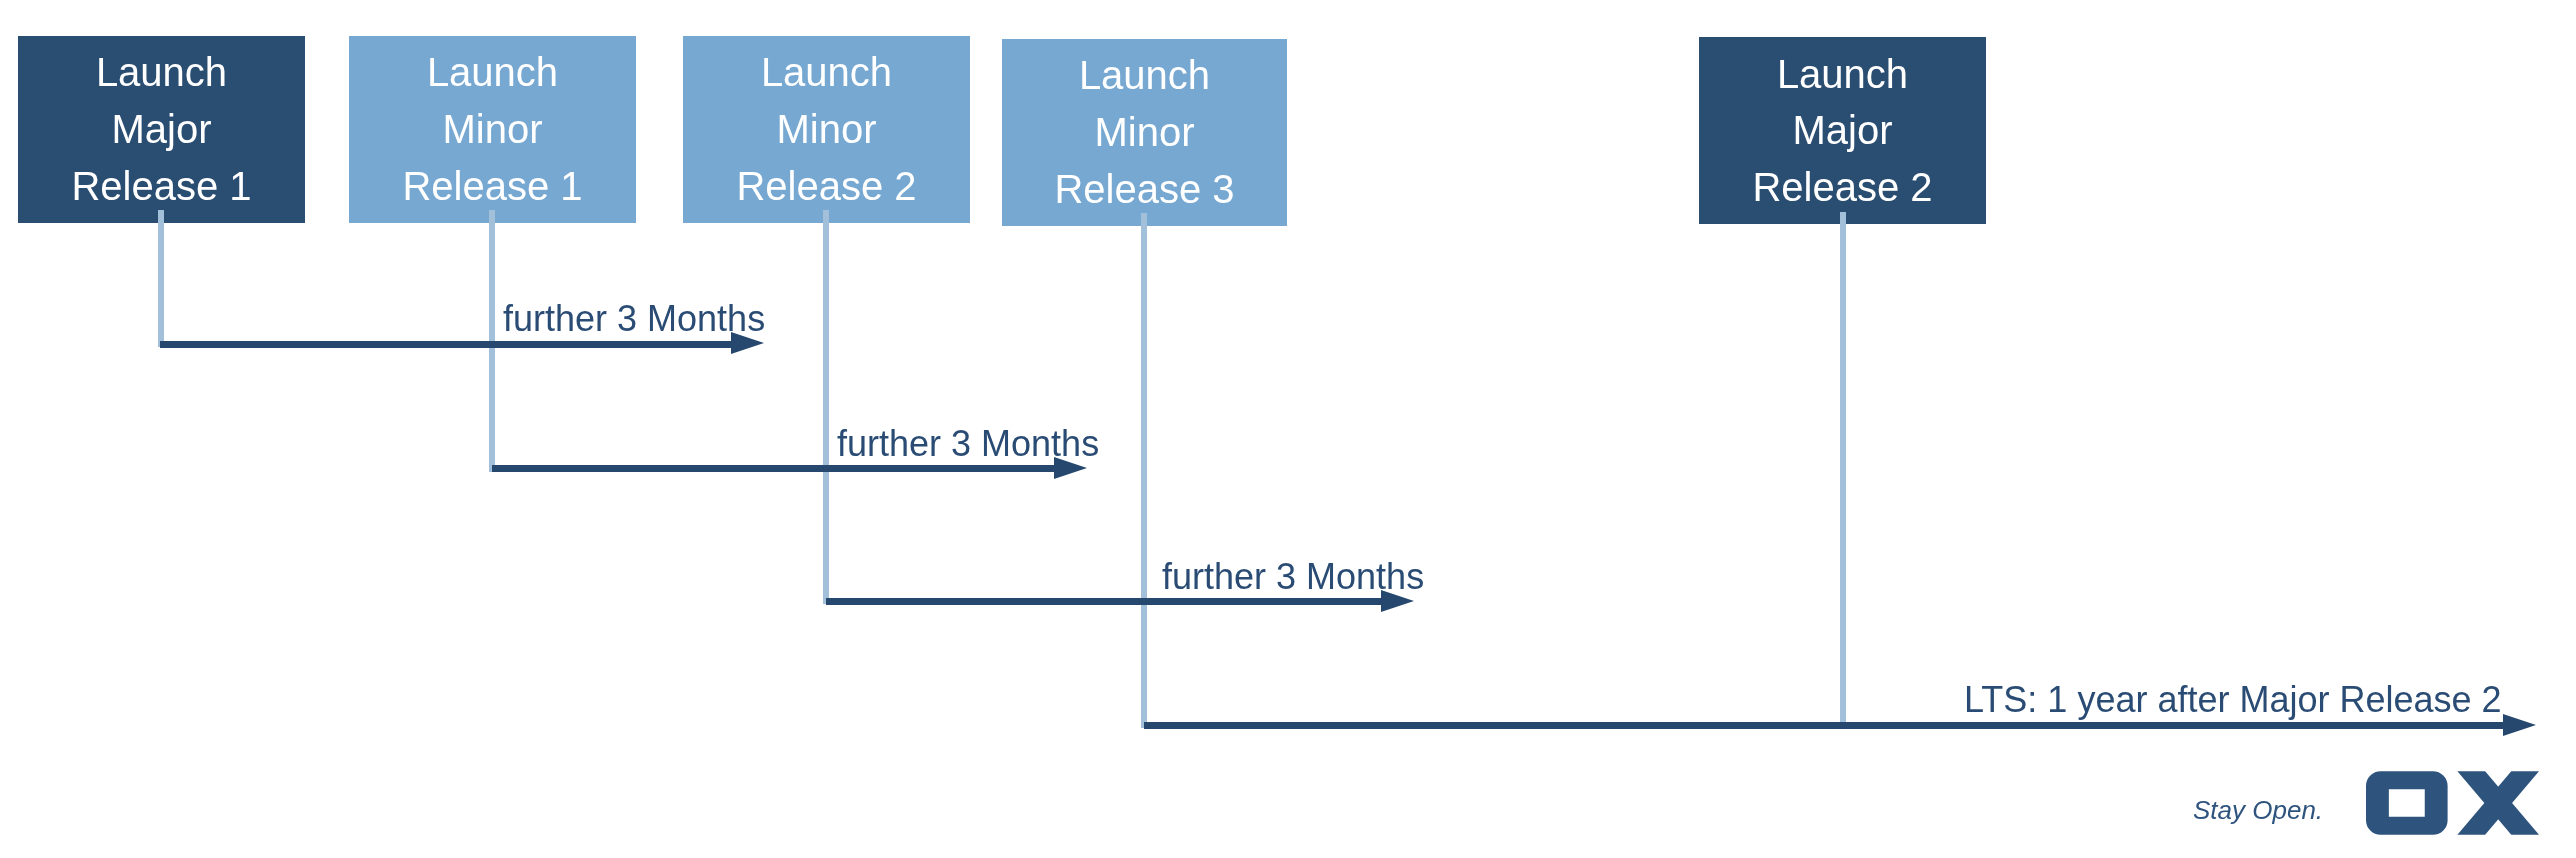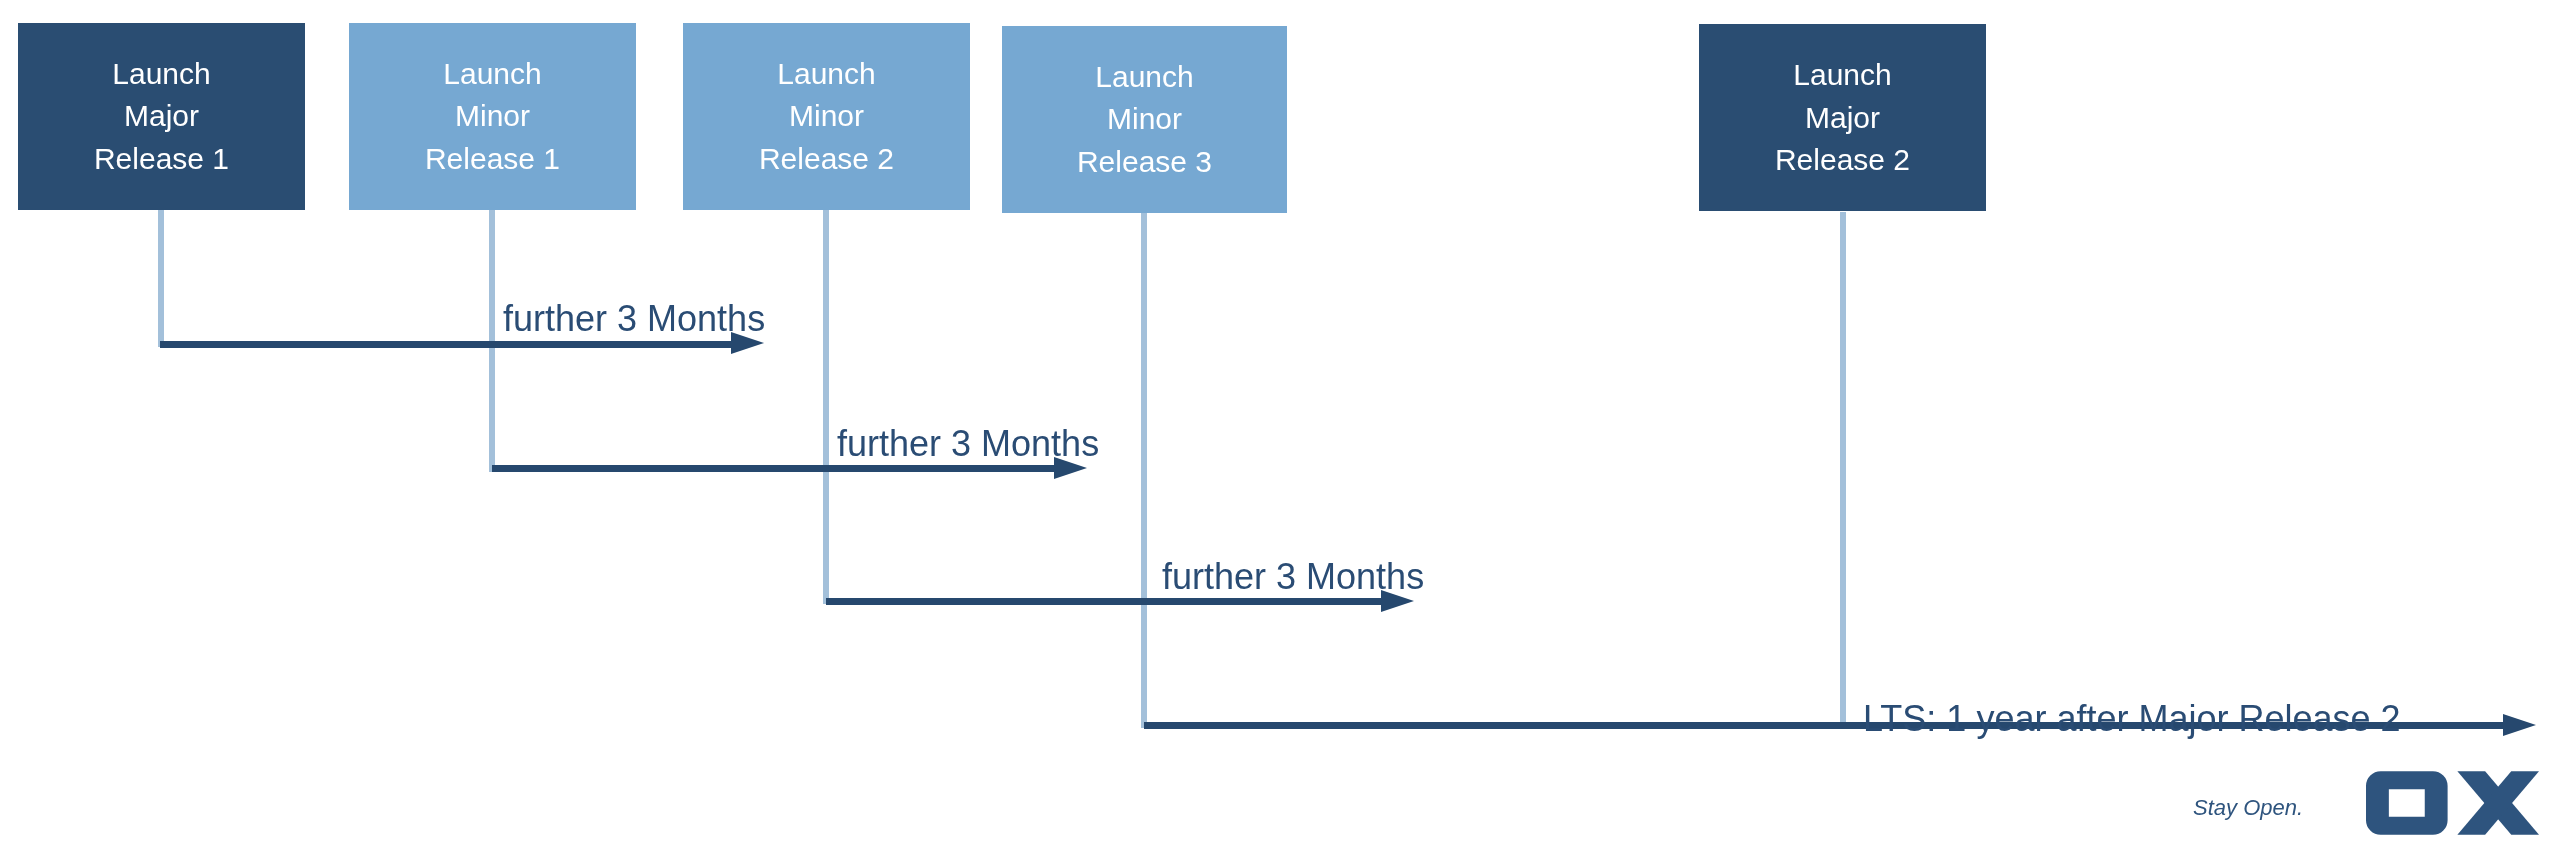--- a/index.html
+++ b/index.html
@@ -22,22 +22,23 @@
   }
   .box{
     position:absolute;
     width:287px;
     height:187px;
     display:flex;
     align-items:center;
     justify-content:center;
     text-align:center;
     color:#ffffff;
-    font-size:30px;
+    font-size:40px;
     line-height:1.42;
+    margin-top:13px;
   }
   .box.major{background:var(--dark-box);}
   .box.minor{background:var(--light-box);}
   .box-label{white-space:pre-line;}
   .connector{
     position:absolute;
     width:5.7px;
     background:var(--connector);
   }
   .shaft{
@@ -54,21 +55,21 @@
   }
   .arrow-label{
     position:absolute;
     color:var(--label);
     font-size:36px;
     white-space:nowrap;
   }
   .tagline{
     position:absolute;
     color:var(--logo);
-    font-size:22px;
+    font-size:26px;
     font-style:italic;
     white-space:nowrap;
   }
   .ox-logo{
     position:absolute;
   }
 </style>
 </head>
 <body>
 
@@ -117,21 +118,21 @@
   <div class="shaft" style="left:492px;top:465px;width:562px;"></div>
   <div class="head" style="left:1054px;top:457px;"></div>
   <span class="arrow-label" style="left:837px;top:423px;">further 3 Months</span>
 
   <div class="shaft" style="left:826px;top:598px;width:555px;"></div>
   <div class="head" style="left:1381px;top:590px;"></div>
   <span class="arrow-label" style="left:1162px;top:556px;">further 3 Months</span>
 
   <div class="shaft" style="left:1144px;top:722px;width:1359px;"></div>
   <div class="head" style="left:2503px;top:714px;"></div>
-  <span class="arrow-label" style="left:1863px;top:679px;margin-top:19px;">LTS: 1 year after Major Release 2</span>
+  <span class="arrow-label" style="left:1964px;top:679px;">LTS: 1 year after Major Release 2</span>
 
   <span class="tagline" style="left:2193px;top:795px;">Stay Open.</span>
 
   <svg class="ox-logo" style="left:2366px;top:771px;" width="173" height="64" viewBox="0 0 212 78" aria-label="OX">
 
     <path fill="#2e547e" fill-rule="evenodd" d="M18,0 h64 a18,18 0 0 1 18,18 v42 a18,18 0 0 1 -18,18 h-64 a18,18 0 0 1 -18,-18 v-42 a18,18 0 0 1 18,-18 z
              M28,22 h44 v34 h-44 z"></path>
 
     <polygon fill="#2e547e" points="112,0 146,0 212,78 178,78"></polygon>
     <polygon fill="#2e547e" points="178,0 212,0 146,78 112,78"></polygon>

